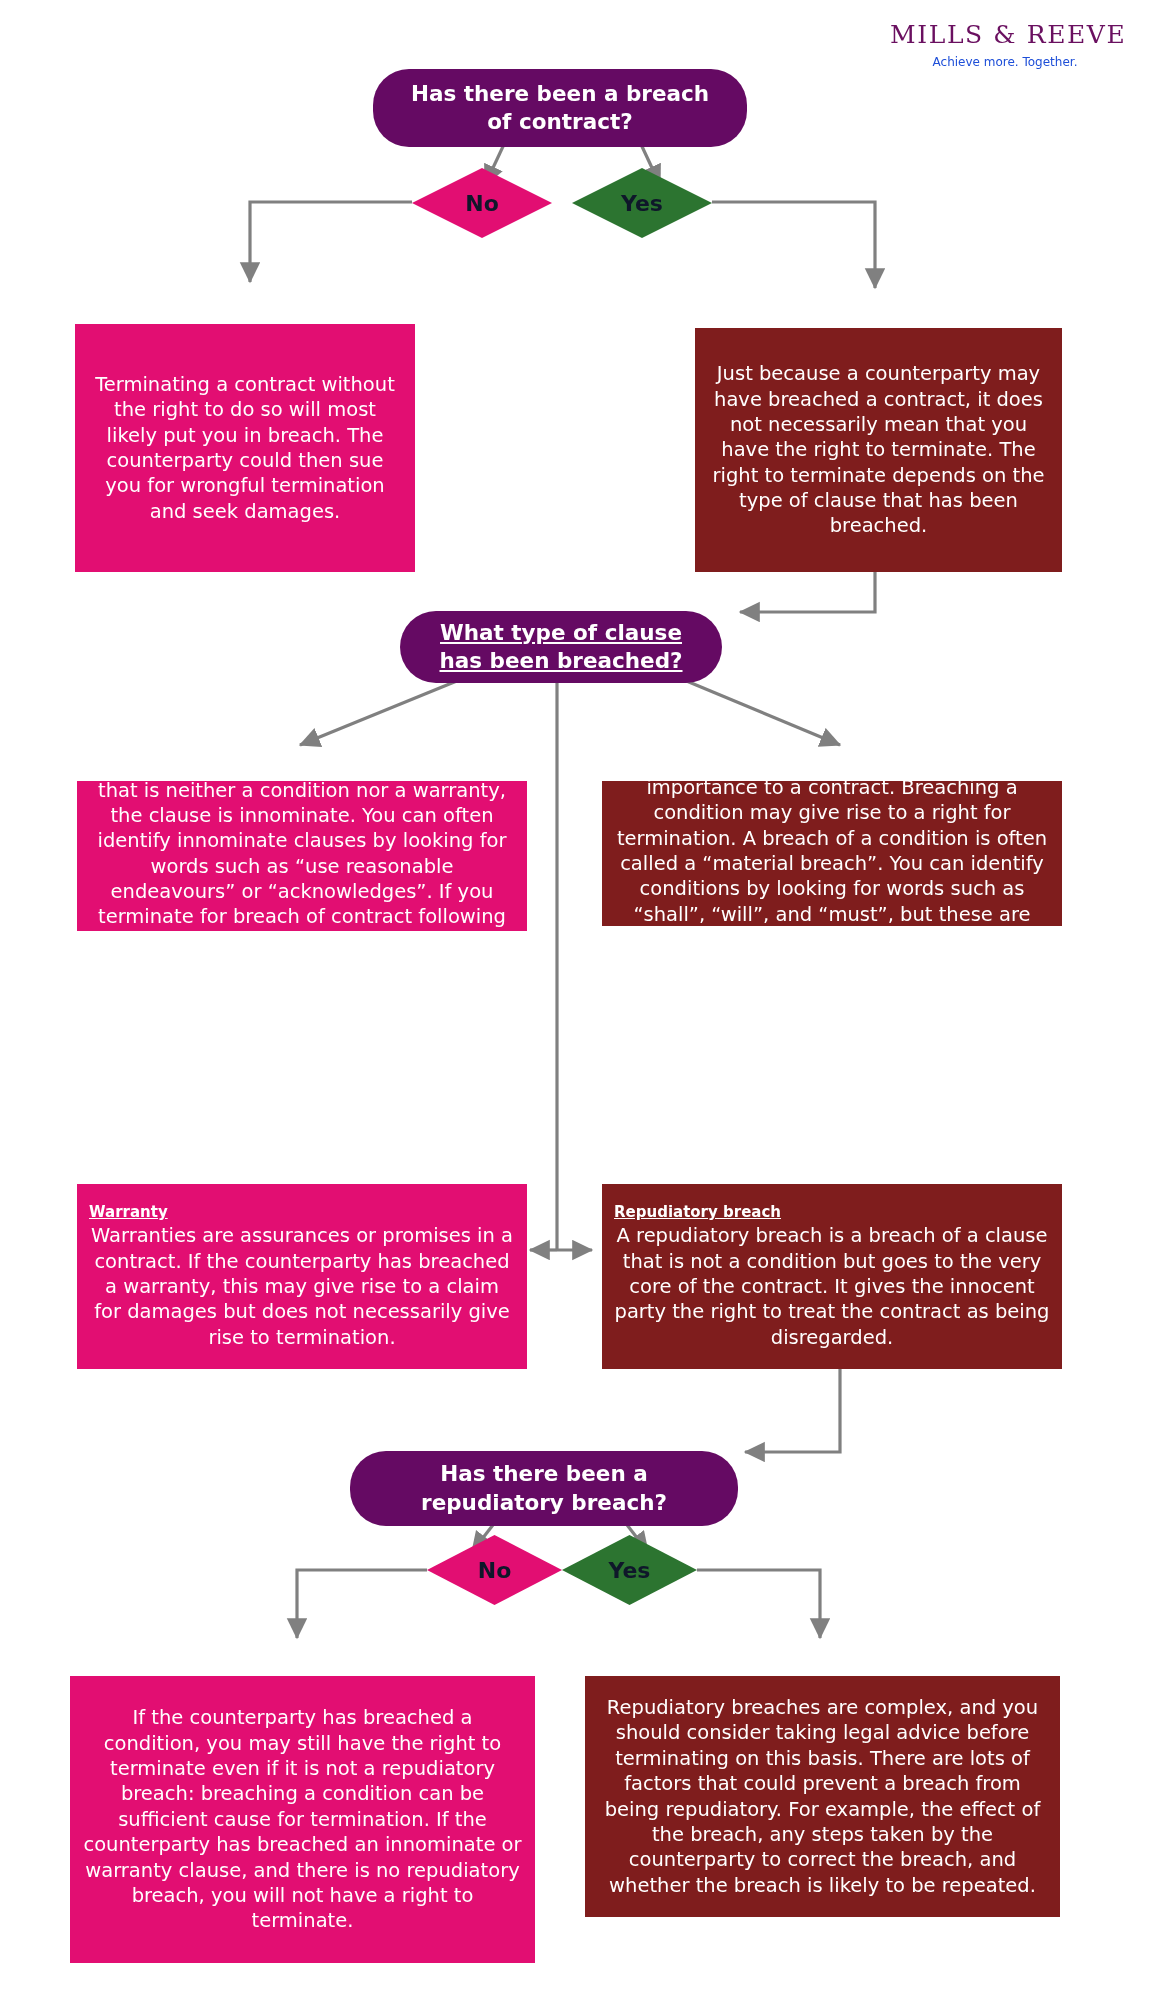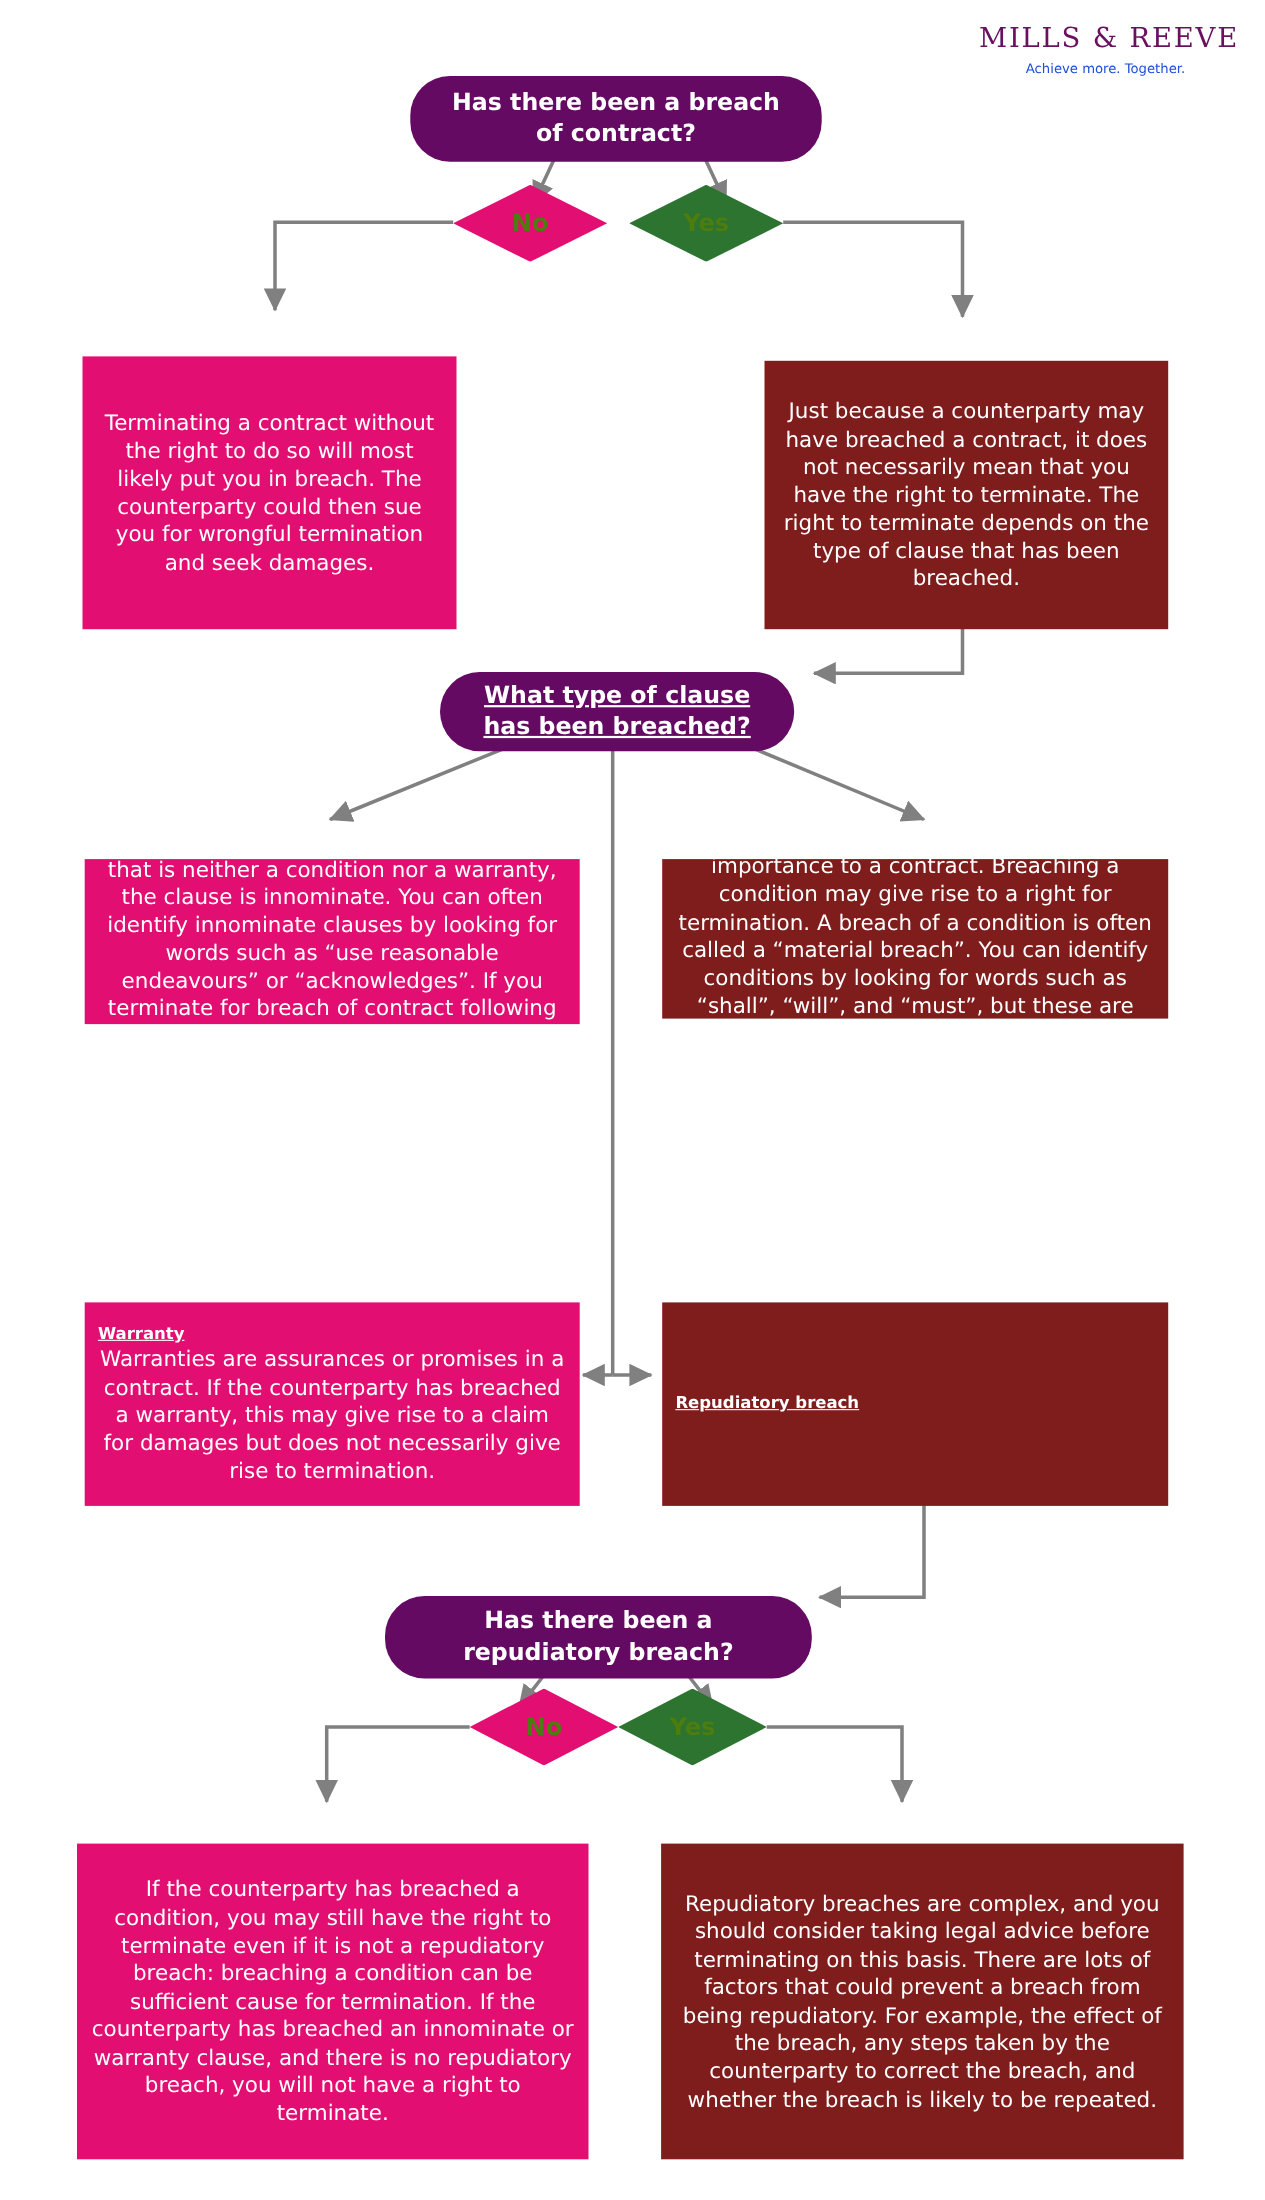--- a/index.html
+++ b/index.html
@@ -85,21 +85,21 @@
   .box-title {
     font-weight: bold;
     text-decoration: underline;
     font-size: 15px;
     margin-bottom: 1px;
   }
   .box-body { display: block; }
 
   .diamond {
     position: absolute;
-    color: #4d7c0f;
+    color: #0f172a;
     font-weight: bold;
     font-size: 22px;
     display: flex;
     align-items: center;
     justify-content: center;
   }
   .diamond .dshape {
     position: absolute;
     left: 0; top: 0;
     width: 100%; height: 100%;
@@ -192,33 +192,34 @@
     <span class="box-body">These are clauses that are of central importance to a contract. Breaching a condition may give rise to a right for termination. A breach of a condition is often called a “material breach”. You can identify conditions by looking for words such as “shall”, “will”, and “must”, but these are only indicators and do not guarantee that a clause is a condition.</span>
   </div>
 
   <div class="node box pink" style="left:77px; top:1148px; width:450px; height:185px; align-items:flex-start;">
     <span class="box-title">Warranty</span>
     <span class="box-body">Warranties are assurances or promises in a contract. If the counterparty has breached a warranty, this may give rise to a claim for damages but does not necessarily give rise to termination.</span>
   </div>
 
   <div class="node box green" style="left:602px; top:1148px; width:460px; height:185px; align-items:flex-start;">
     <span class="box-title">Repudiatory breach</span>
+    <span class="box-body">A repudiatory breach is a breach of a clause that is not a condition but goes to the very core of the contract. It gives the innocent party the right to treat the contract as being disregarded.</span>
   </div>
 
   <div class="node pill" style="left:350px; top:1415px; width:388px; height:75px;">Has there been a repudiatory breach?</div>
 
   <div class="diamond pink" style="left:427px; top:1535px; width:135px; height:70px;">
     <span class="dshape"></span>
     <span class="dlabel">No</span>
   </div>
   <div class="diamond green" style="left:562px; top:1535px; width:135px; height:70px;">
     <span class="dshape"></span>
     <span class="dlabel">Yes</span>
   </div>
 
   <div class="node box pink" style="left:70px; top:1640px; width:465px; height:287px;">
     <span class="box-body">If the counterparty has breached a condition, you may still have the right to terminate even if it is not a repudiatory breach: breaching a condition can be sufficient cause for termination. If the counterparty has breached an innominate or warranty clause, and there is no repudiatory breach, you will not have a right to terminate.</span>
   </div>
-  <div class="node box green" style="left:601px; top:1640px; width:475px; height:287px;">
+  <div class="node box green" style="left:585px; top:1640px; width:475px; height:241px;">
     <span class="box-body">Repudiatory breaches are complex, and you should consider taking legal advice before terminating on this basis. There are lots of factors that could prevent a breach from being repudiatory. For example, the effect of the breach, any steps taken by the counterparty to correct the breach, and whether the breach is likely to be repeated.</span>
   </div>
 
 </div>
 
 </body></html>

